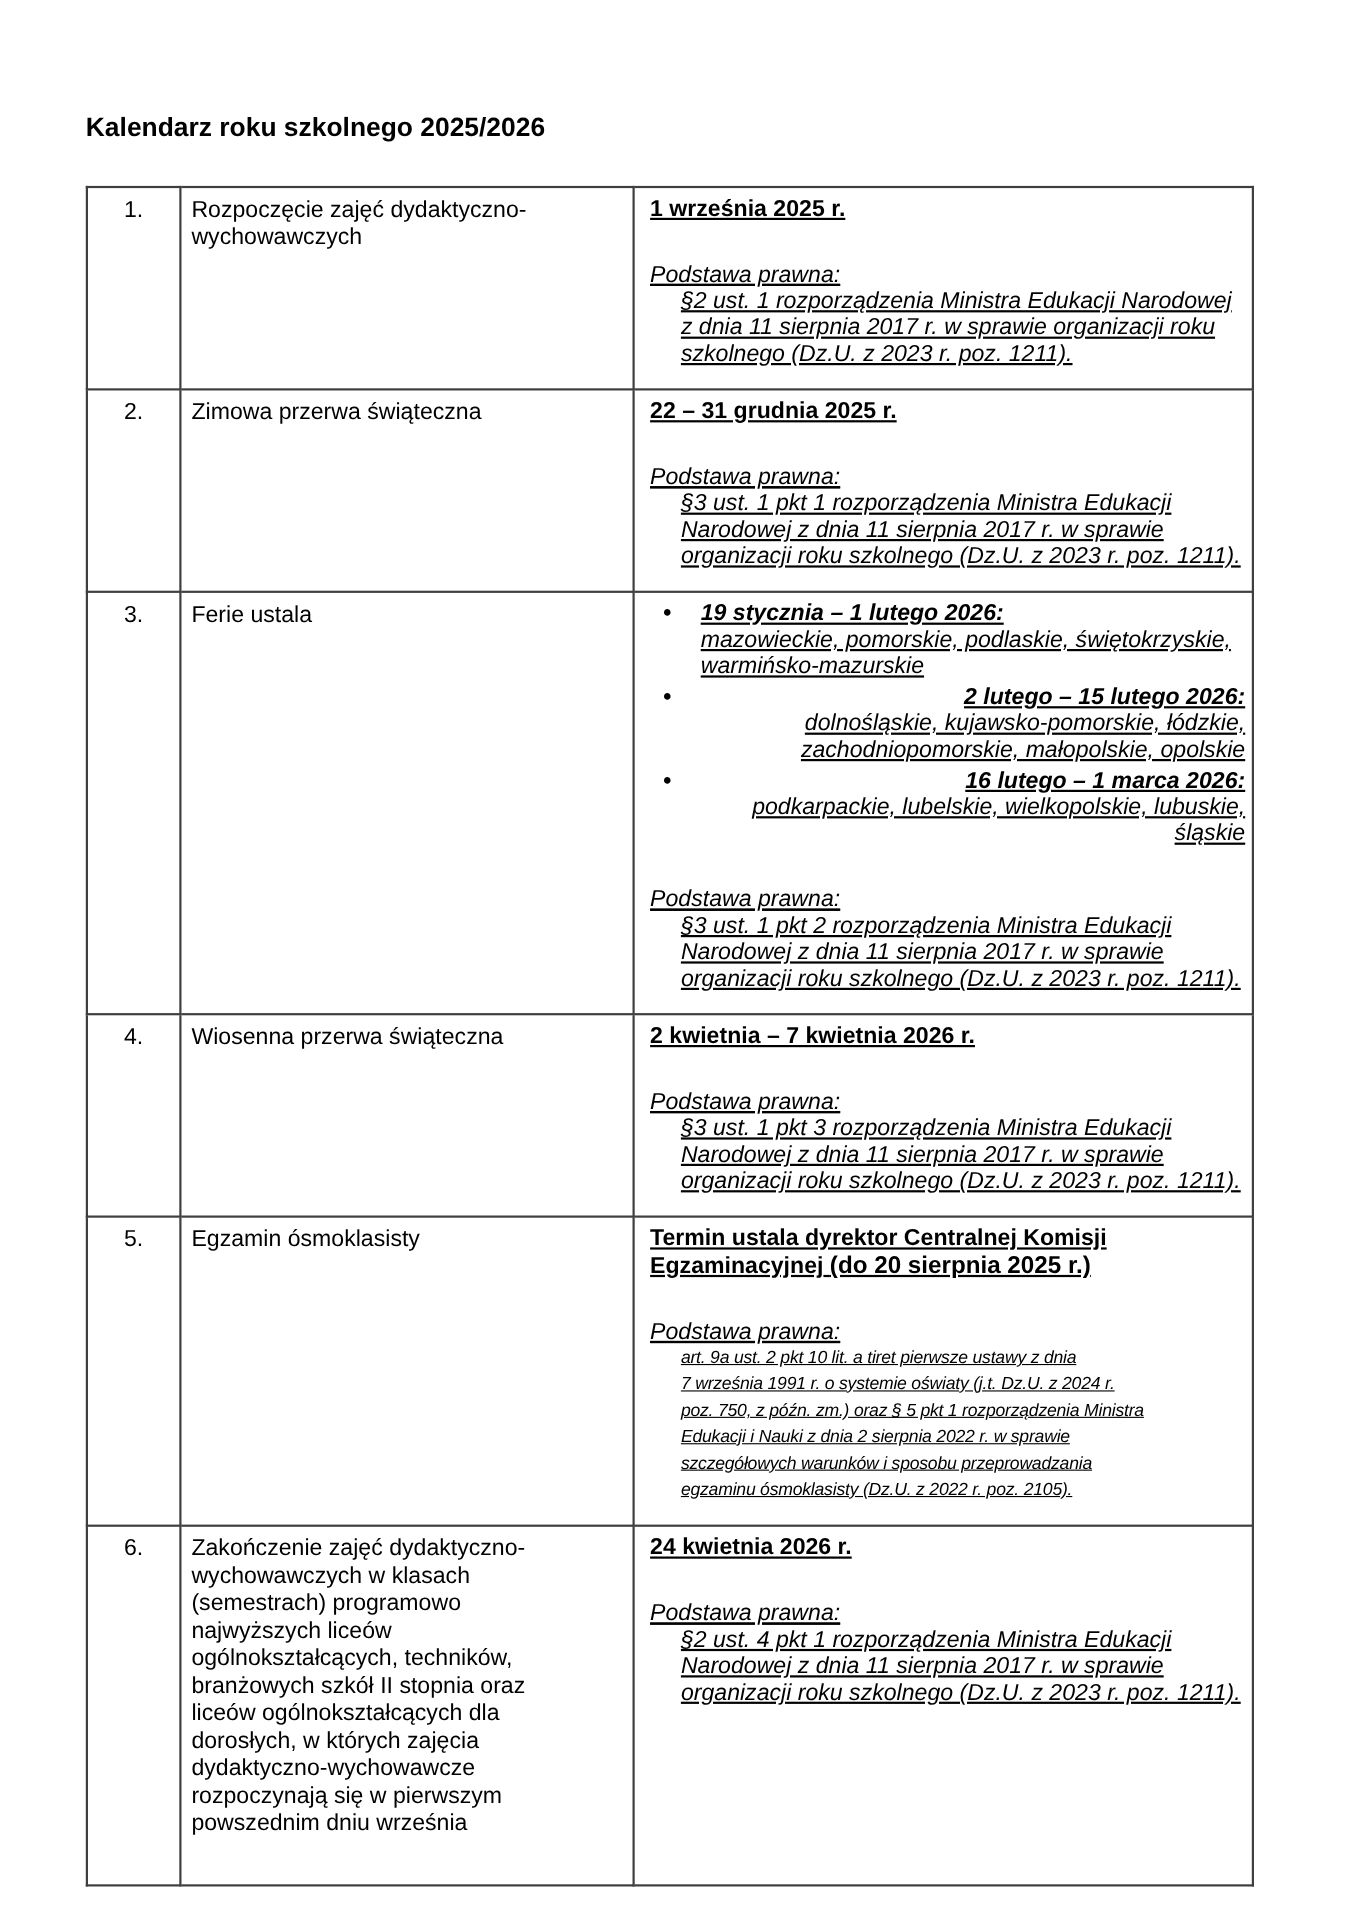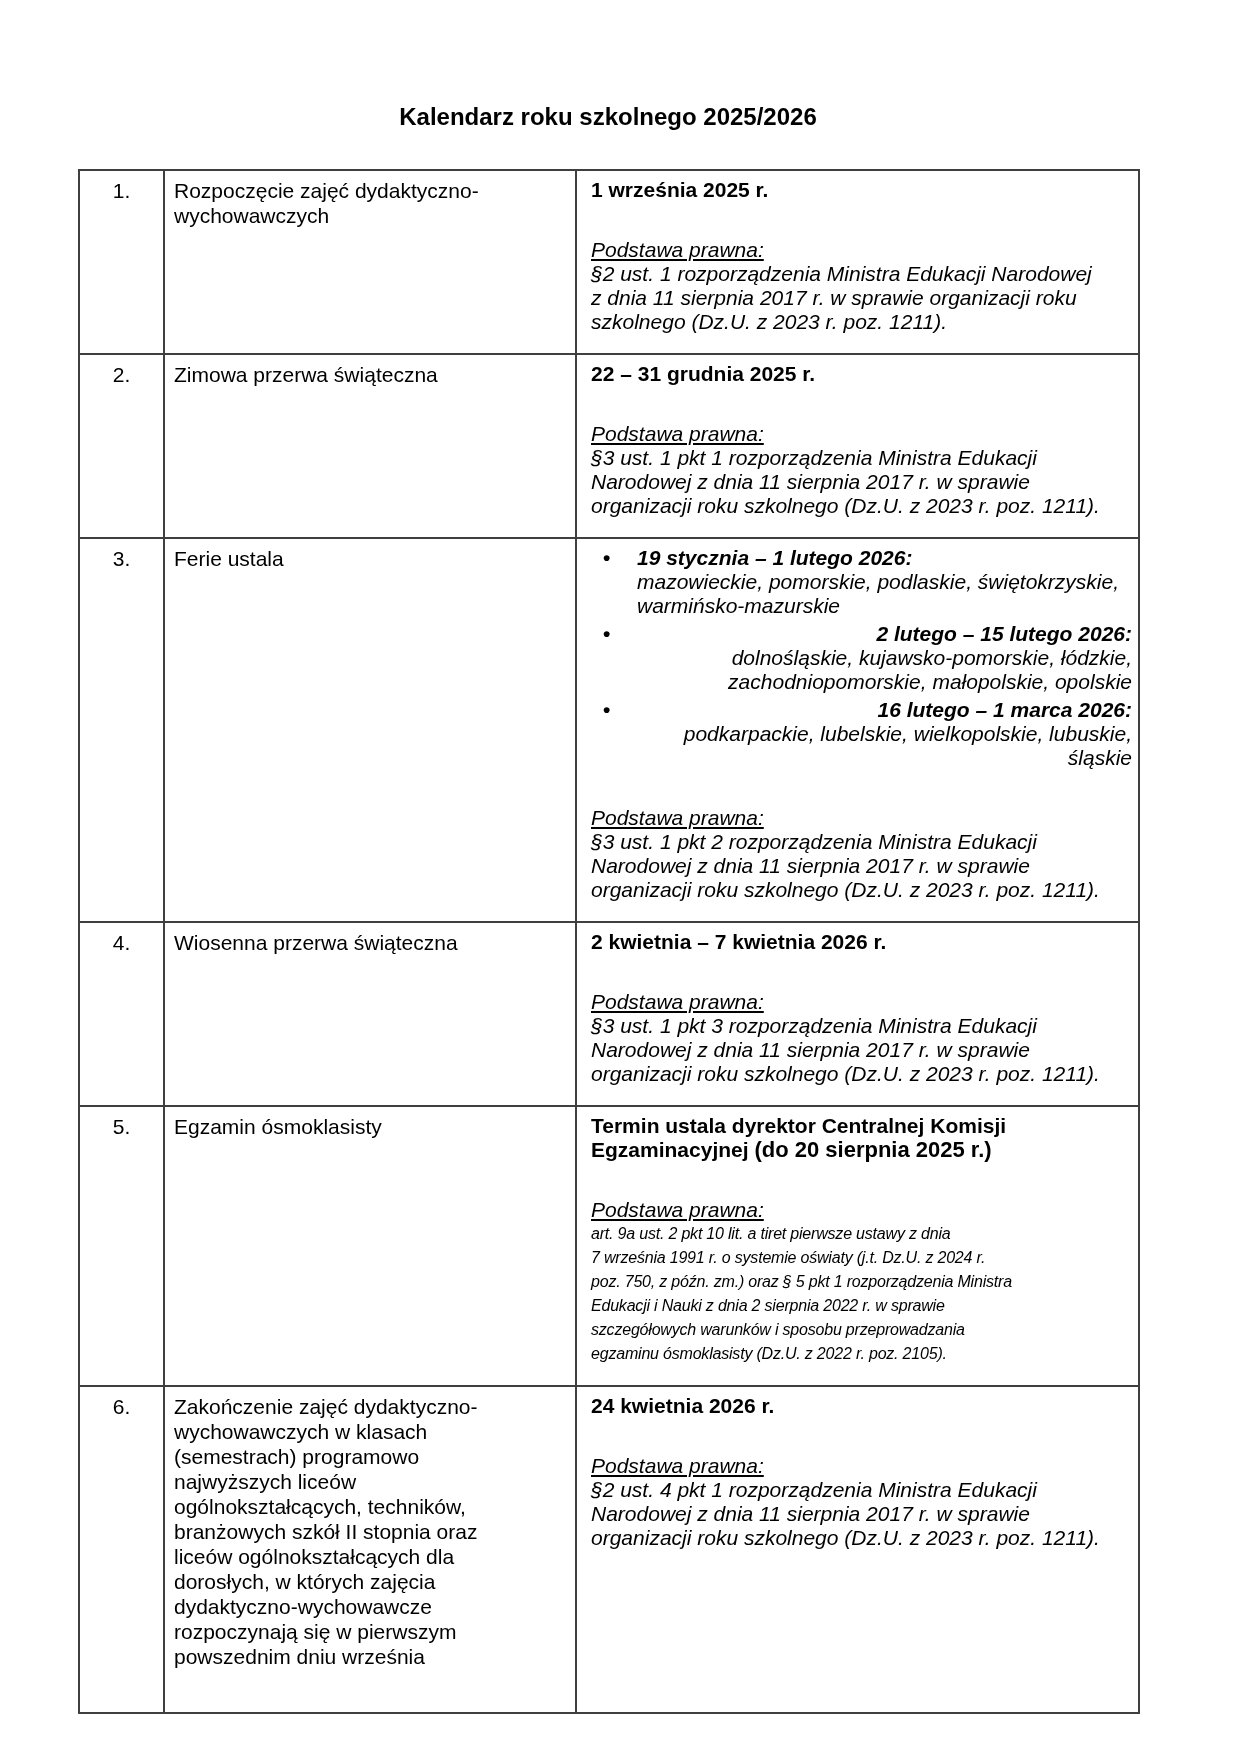--- a/index.html
+++ b/index.html
@@ -10,21 +10,20 @@
     position: relative;
     font-family: "Liberation Sans", sans-serif;
     color: #000;
     overflow: hidden;
   }
   .doc-title {
     position: absolute;
     top: 103px;
     left: 78px;
     width: 1060px;
-    text-align: center;
     font-size: 24px;
     font-weight: bold;
   }
   table.calendar {
     position: absolute;
     top: 169px;
     left: 78px;
     width: 1060px;
     border-collapse: collapse;
     table-layout: fixed;
@@ -43,27 +42,28 @@
     padding-top: 7px;
     line-height: 25px;
   }
   td.name-cell {
     padding: 7px 10px 7px 9px;
     line-height: 25px;
   }
   td.detail-cell {
     padding: 7px 6px 19px 14px;
     line-height: 24px;
+    text-decoration: underline;
   }
   .date { font-weight: bold; }
   .date-note { font-size: 22px; font-weight: bold; }
 
   .legal-block { margin-top: 36px; font-style: italic; }
   .legal-label { text-decoration: underline; margin-top: 20px; }
-  .legal-lines div { white-space: nowrap; }
+  .legal-lines div { white-space: nowrap; margin-left: 28px; }
   .legal-small div { font-size: 16px; letter-spacing: -0.2px; }
 
   .bullet-item { position: relative; padding-left: 46px; }
   .bullet-item + .bullet-item { margin-top: 4px; text-align: right; }
   .bullet-item::before {
     content: "\2022";
     position: absolute;
     left: 12px;
     top: 0;
     font-weight: bold;

